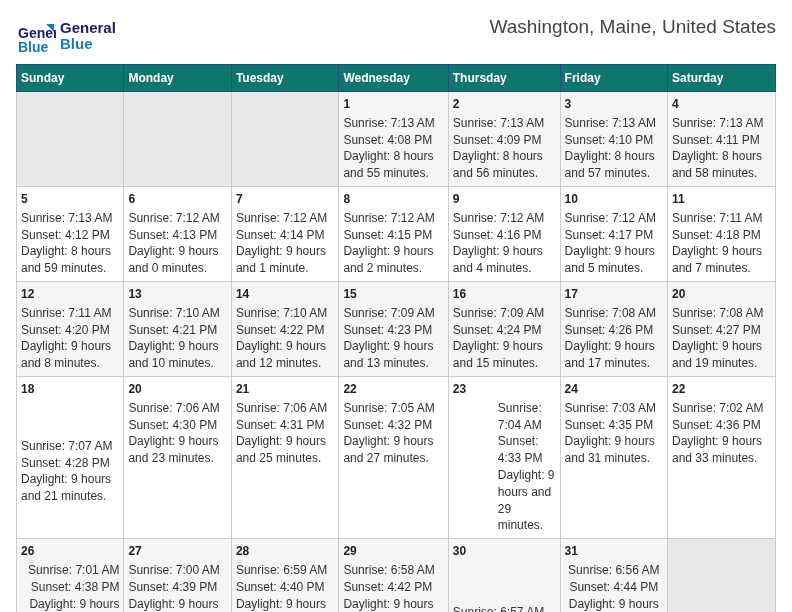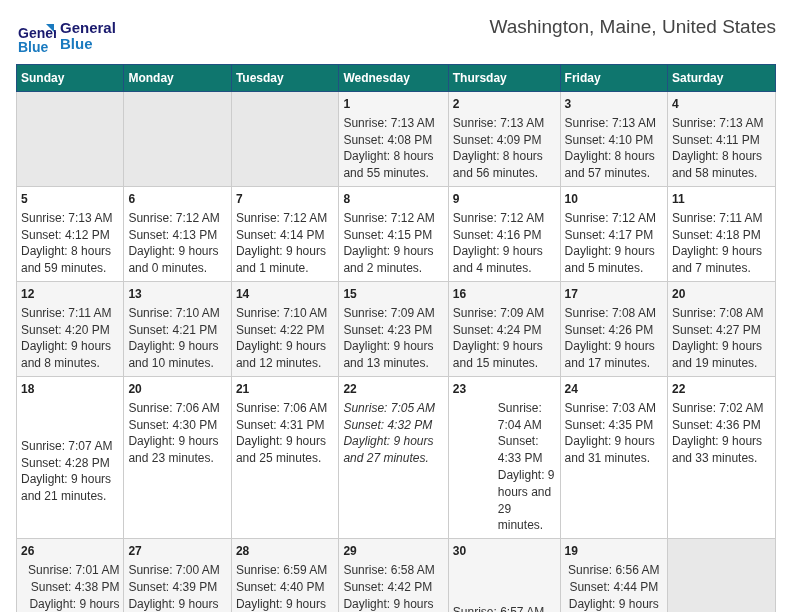--- a/index.html
+++ b/index.html
@@ -252,21 +252,21 @@
 Daylight: 9 hours and 23 minutes.</div>
         </td>
         <td>
           <div class="day-number">21</div>
           <div class="day-info" style="white-space: pre-line;">Sunrise: 7:06 AM
 Sunset: 4:31 PM
 Daylight: 9 hours and 25 minutes.</div>
         </td>
         <td>
           <div class="day-number">22</div>
-          <div class="day-info" style="white-space: pre-line; font-style: italic;">Sunrise: 7:05 AM
+          <div class="day-info" style="white-space: pre-line;">Sunrise: 7:05 AM
 Sunset: 4:32 PM
 Daylight: 9 hours and 27 minutes.</div>
         </td>
         <td>
           <div class="day-number">23</div>
           <div class="day-info" style="white-space: pre-line; margin-left: 45px;">Sunrise: 7:04 AM
 Sunset: 4:33 PM
 Daylight: 9 hours and 29 minutes.</div>
         </td>
         <td>
@@ -307,21 +307,21 @@
 Sunset: 4:42 PM
 Daylight: 9 hours and 43 minutes.</div>
         </td>
         <td>
           <div class="day-number">30</div>
           <div class="day-info" style="white-space: pre-line; margin-top: 44px;">Sunrise: 6:57 AM
 Sunset: 4:43 PM
 Daylight: 9 hours and 45 minutes.</div>
         </td>
         <td>
-          <div class="day-number">19</div>
+          <div class="day-number">31</div>
           <div class="day-info" style="white-space: pre-line; text-align: center;">Sunrise: 6:56 AM
 Sunset: 4:44 PM
 Daylight: 9 hours and 48 minutes.</div>
         </td>
         <td class="empty-cell"></td>
       </tr>
     </tbody>
 </table>
 
 </body></html>

